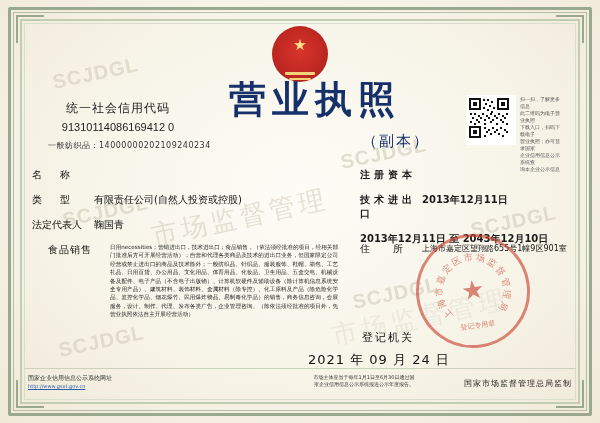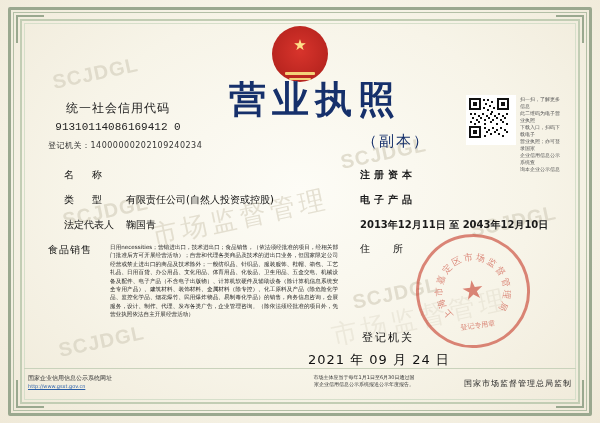--- a/index.html
+++ b/index.html
@@ -110,28 +110,28 @@
     position:absolute;right:36px;top:96px;width:44px;
     font-size:5px;line-height:7px;color:#555;
     font-family:"DejaVu Sans", sans-serif;
   }
 
   
   .code-block{
     position:absolute;left:48px;top:100px;width:140px;text-align:center;
   }
   .code-block .lbl{font-size:12px;color:#222;letter-spacing:1px;font-family:"DejaVu Sans",sans-serif;}
-  .code-block .val{font-size:11px;color:#222;margin-top:4px;font-family:Liberation Mono, monospace;text-align:center;}
+  .code-block .val{font-size:11px;color:#222;margin-top:4px;font-family:Liberation Sans, sans-serif;text-align:center;}
   .regno{
     position:absolute;left:48px;top:140px;font-size:8px;color:#333;
     font-family:"DejaVu Sans", sans-serif;letter-spacing:.5px;
   }
 
   
-  .fields{position:absolute;left:64px;top:168px;width:300px;}
+  .fields{position:absolute;left:32px;top:168px;width:300px;}
   .row{display:flex;margin-bottom:11px;font-size:10px;color:#1a1a1a;font-family:"DejaVu Sans",sans-serif;}
   .row .k{width:62px;flex:none;letter-spacing:4px;color:#111;}
   .row .v{flex:1;color:#111;}
   .rowr{display:flex;margin-bottom:11px;font-size:10px;color:#1a1a1a;font-family:"DejaVu Sans",sans-serif;}
   .rowr .k{width:62px;flex:none;letter-spacing:4px;}
   .rowr .v{flex:1;}
 
   .fields-right{position:absolute;left:360px;top:168px;width:212px;font-weight:bold;}
 
   .scope{
@@ -320,21 +320,21 @@
     <div>企业信用信息公示系统查</div>
     <div>询本企业公示信息</div>
   </div>
 
   <div class="code-block">
     <div class="lbl">统一社会信用代码</div>
     <div class="val">91310114086169412 0</div>
   </div>
 
   <div class="regno">
-    <span>登记机关：</span><span>14000000202109240234</span>
+    <span>一般纺织品：</span><span>14000000202109240234</span>
   </div>
 
   <div class="fields">
     <div class="row">
       <div class="k">名　称</div>
     </div>
     <div class="row">
       <div class="k">类　型</div>
       <div class="v">有限责任公司(自然人投资或控股)</div>
     </div>
@@ -342,32 +342,34 @@
       <div class="k" style="letter-spacing:0">法定代表人</div>
       <div class="v">鞠国青</div>
     </div>
   </div>
 
   <div class="fields-right">
     <div class="rowr">
       <div class="k">注册资本</div>
     </div>
     <div class="rowr">
-      <div class="k">电子产品</div>
+      <div class="k">技术进出口</div>
+      <div class="v">2013年12月11日</div>
     </div>
     <div class="rowr">
       <div class="v">2013年12月11日 至 2043年12月10日</div>
     </div>
   </div>
 
   <div class="scope-key">食品销售</div>
   <div class="scope" style="left:110px;width:228px;">日用necessities；营销进出口，技术进出口；食品销售，（依法须经批准的项目，经相关部门批准后方可开展经营活动）；自营和代理各类商品及技术的进出口业务，但国家限定公司经营或禁止进出口的商品及技术除外；一般纺织品、针织品、服装服饰、鞋帽、箱包、工艺礼品、日用百货、办公用品、文化用品、体育用品、化妆品、卫生用品、五金交电、机械设备及配件、电子产品（不含电子出版物）、计算机软硬件及辅助设备（除计算机信息系统安全专用产品）、建筑材料、装饰材料、金属材料（除专控）、化工原料及产品（除危险化学品、监控化学品、烟花爆竹、民用爆炸物品、易制毒化学品）的销售，商务信息咨询，会展服务，设计、制作、代理、发布各类广告，企业管理咨询。（除依法须经批准的项目外，凭营业执照依法自主开展经营活动）</div>
 
   <div class="addr">
     <div style="float:left;width:58px;letter-spacing:1px;font-size:10px;">住　　所</div>
+    <div style="margin-left:62px;">上海市嘉定区望翔路655号1幢9区901室</div>
   </div>
 
   <div class="seal">
     <div class="inner-star">★</div>
     <div class="seal-sub">登记专用章</div>
     <div class="seal-text" id="sealRing">
         <span style="transform: rotate(-125deg) translate(-50%, -40px);">上</span>
         <span style="transform: rotate(-104.167deg) translate(-50%, -40px);">海</span>
         <span style="transform: rotate(-83.3333deg) translate(-50%, -40px);">市</span>
         <span style="transform: rotate(-62.5deg) translate(-50%, -40px);">嘉</span>

